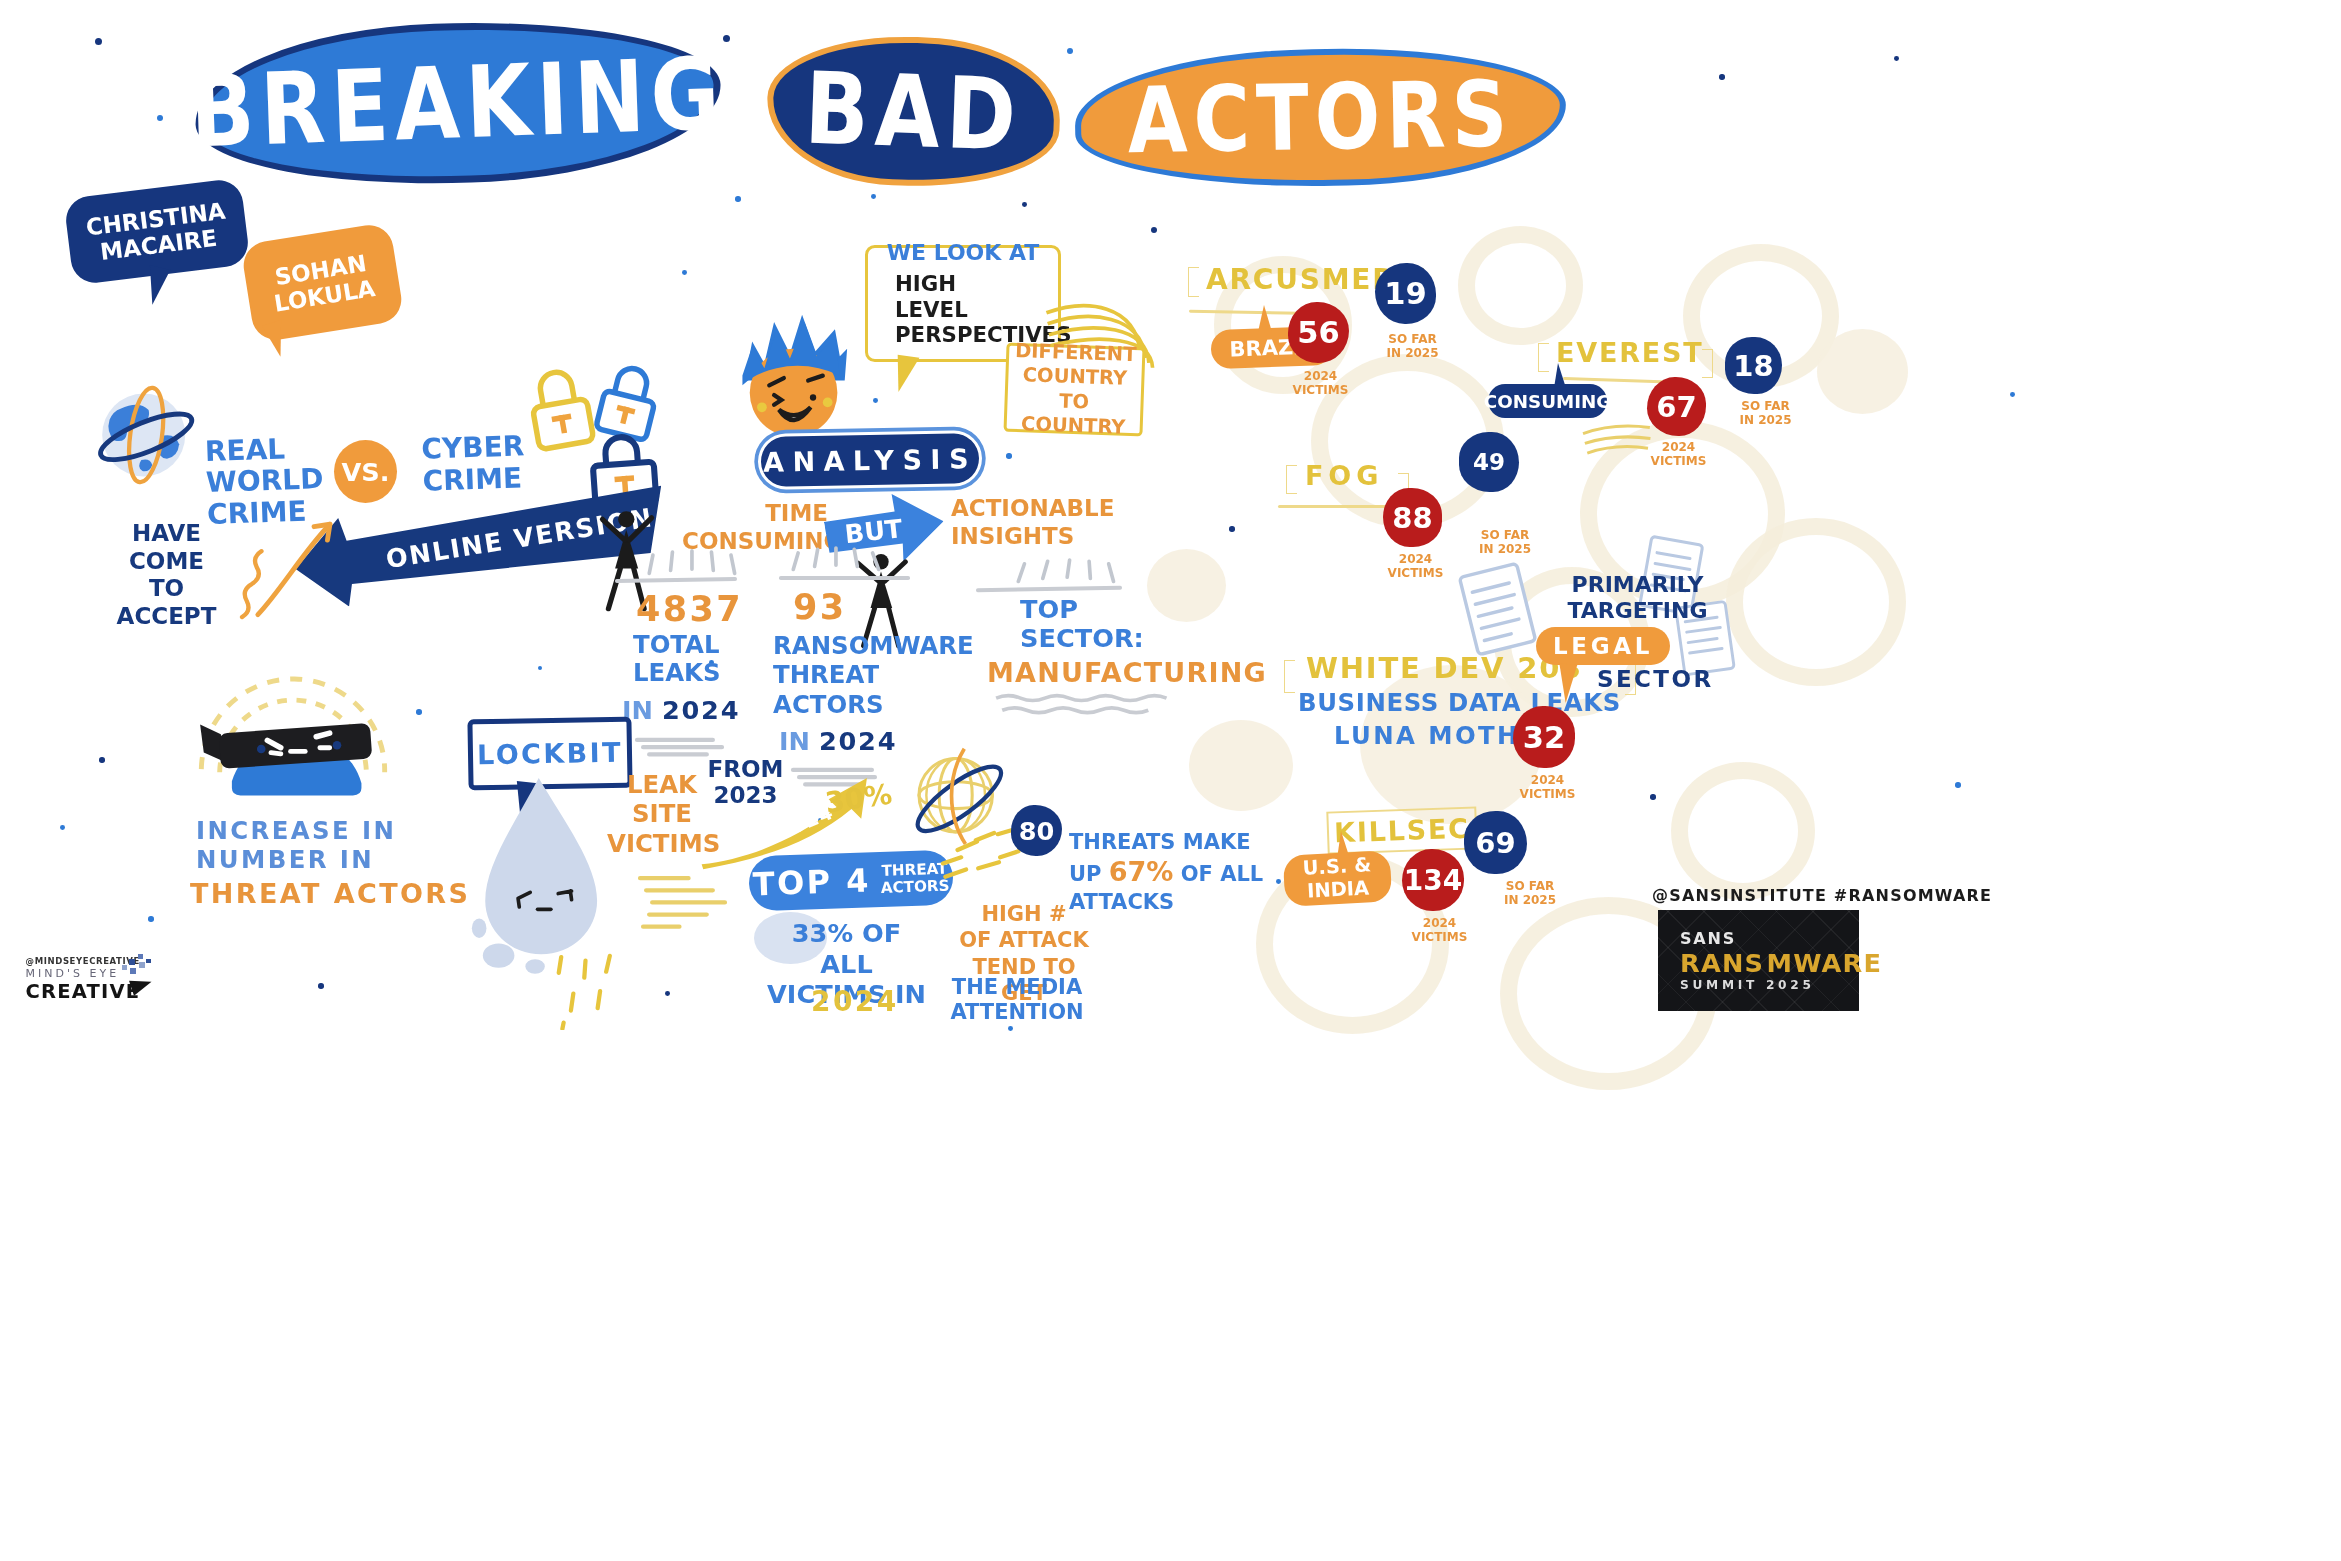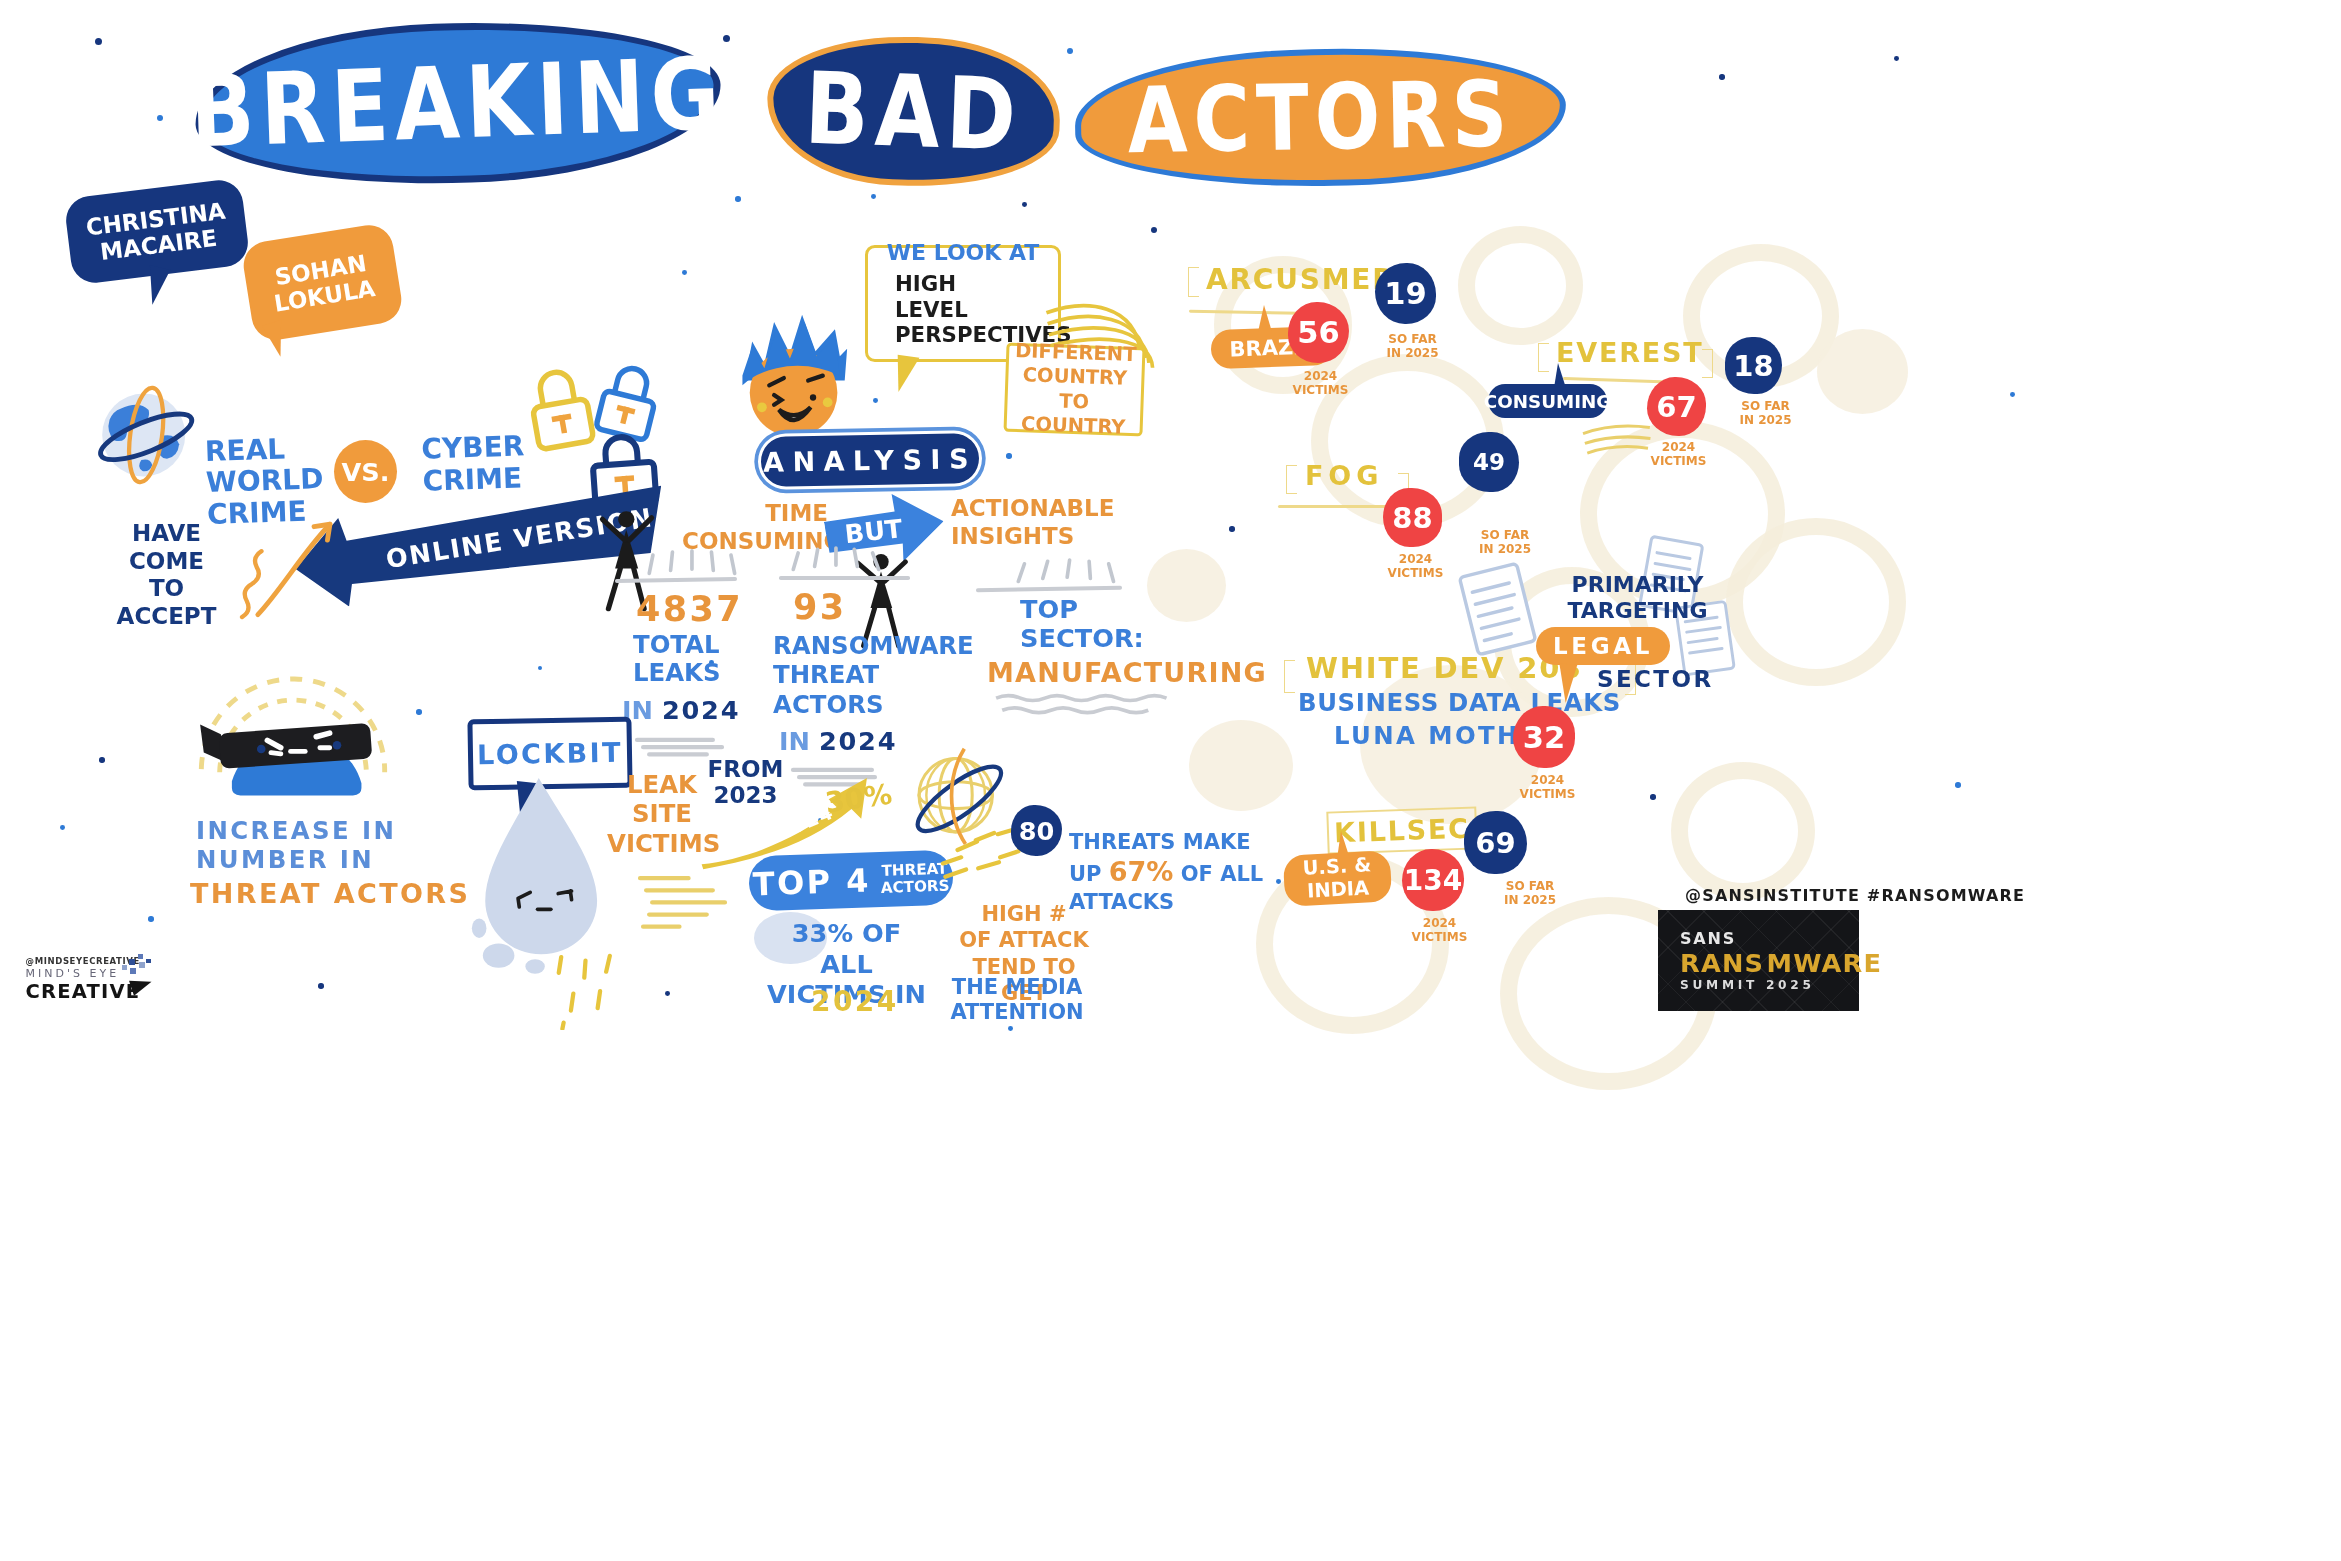--- a/index.html
+++ b/index.html
@@ -5,21 +5,21 @@
   html,body{margin:0;padding:0;background:#fff;}
   #canvas{position:relative;width:2342px;height:1561px;background:#ffffff;overflow:hidden;
           font-family:"DejaVu Sans","Liberation Sans",sans-serif;}
   .abs{position:absolute;}
   .b{font-weight:bold;}
   .ws{white-space:pre-line;}
   .ctr{text-align:center;}
   .t-blue{color:#3b7fd9;} .t-lblue{color:#6a9be0;} .t-navy{color:#17397e;}
   .t-orange{color:#e8953c;} .t-yellow{color:#e3c23c;} .t-black{color:#1c1c1c;}
   .circle{border-radius:50%;color:#fff;display:flex;align-items:center;justify-content:center;font-weight:bold;}
-  .c-blue{background:#ef4444;} .c-navy{background:#16367e;}
+  .c-blue{background:#b91c1c;} .c-navy{background:#16367e;}
   .cap{font-size:12px;line-height:1.18;text-align:center;white-space:pre-line;color:#e8953c;font-weight:bold;}
   .gname{color:#e3c23c;font-weight:bold;letter-spacing:1.8px;}
   .bubble{border-radius:18.3px;display:flex;align-items:center;justify-content:center;color:#fff;font-weight:bold;text-align:center;}
   .o-bubble{background:#f09b3c;} .n-bubble{background:#16367e;}
   .dot{position:absolute;border-radius:50%;}
   .ring{position:absolute;border-radius:50%;border:17px solid #f4edda;opacity:.85;}
   .blobc{position:absolute;border-radius:50%;background:#f6f0e0;opacity:.9;}
   .blob{display:flex;align-items:center;justify-content:center;}
   .blob .big{color:#fff;font-weight:bold;letter-spacing:6.1px;transform:scaleY(1.18);}
   .tail{width:0;height:0;position:absolute;}
@@ -435,21 +435,21 @@
     <span>134</span>
   </div>
   <div class="abs cap" style="left:1397px;top:916px;width:85px;">2024
 VICTIMS</div>
   <div class="abs circle c-navy" style="left:1464px;top:811px;width:63px;height:63px;font-size:29px;border-radius:52% 48% 50% 50%/46% 54% 50% 50%;">
     <span>69</span>
   </div>
   <div class="abs cap" style="left:1489px;top:879px;width:82px;">SO FAR
 IN 2025</div>
 
-  <div class="abs b t-black" style="left:1652px;top:886px;font-size:16px;letter-spacing:1.2px;margin-left:33px;">@SANSINSTITUTE #RANSOMWARE</div>
+  <div class="abs b t-black" style="left:1652px;top:886px;font-size:16px;letter-spacing:1.2px;">@SANSINSTITUTE #RANSOMWARE</div>
   <div class="abs" style="left:1658px;top:910px;width:201px;height:101px;background:#141518;
               background-image:repeating-linear-gradient(45deg,rgba(255,255,255,.06) 0 1.2px,transparent 1.2px 25.6px),repeating-linear-gradient(-45deg,rgba(255,255,255,.05) 0 1.2px,transparent 1.2px 25.6px);
               display:flex;flex-direction:column;justify-content:center;padding-left:22px;box-sizing:border-box;">
     <span class="b" style="color:#e8e8e8;font-size:16px;letter-spacing:1.8px;">SANS</span>
     <span style="display:flex;align-items:center;">
       <span class="b" style="color:#d9a62e;font-size:25.6px;letter-spacing:1.2px;">RANS</span>
       <svg width="18.3" height="24.4" viewBox="0 0 30 40" style="margin:0 1.2px;">
         <path d="M8,16 V11 a7,7 0 0 1 14,0 V16" stroke="#e8e8e8" stroke-width="4" fill="none"></path>
         <rect x="4" y="16" width="22" height="20" rx="4" fill="#e8e8e8"></rect>
         <circle cx="15" cy="25" r="4" fill="#141518"></circle>

